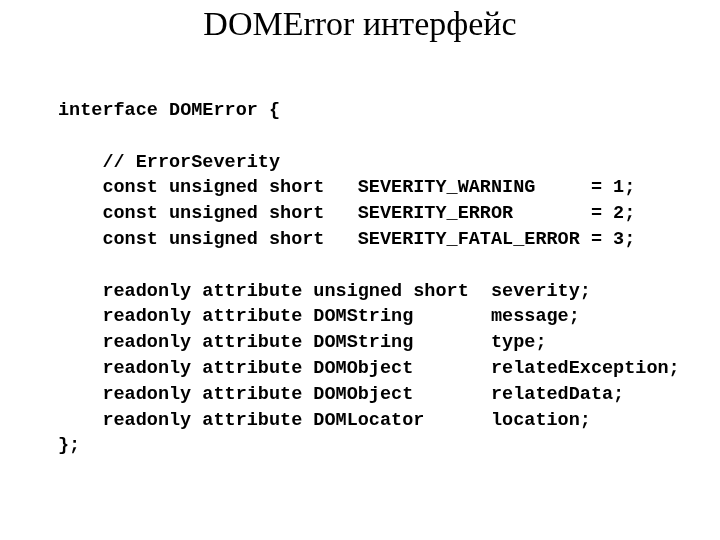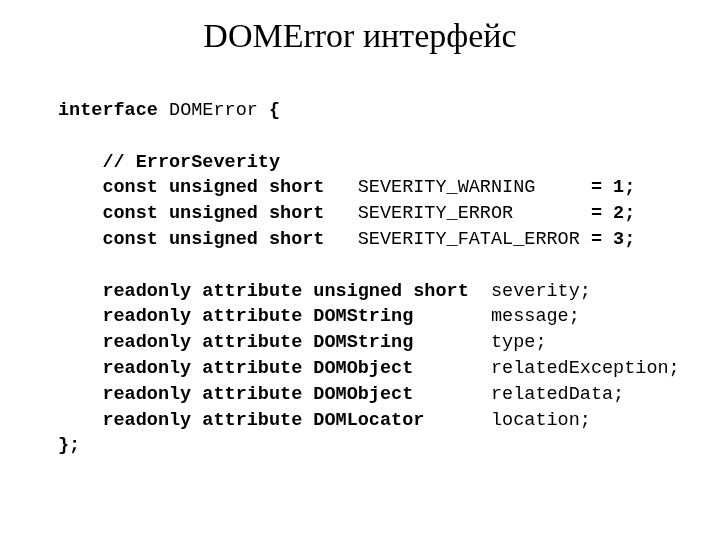--- a/index.html
+++ b/index.html
@@ -10,21 +10,21 @@
   #slide {
     position: relative;
     width: 720px;
     height: 540px;
     background: #ffffff;
     overflow: hidden;
   }
   #slide-title {
     position: absolute;
     left: 0;
-    top: 16px;
+    top: 4px;
     width: 720px;
     text-align: center;
     font-family: "Liberation Serif", "DejaVu Serif", serif;
     font-size: 34px;
     line-height: 40px;
     color: #000000;
     white-space: pre;
   }
   #code-block {
     position: absolute;
@@ -40,21 +40,21 @@
     white-space: pre;
     height: 25.8px;
   }
   .code-line.blank {
     height: 25.8px;
   }
   .kw {
     font-weight: bold;
   }
   .bold {
-    font-weight: normal;
+    font-weight: bold;
   }
 </style>
 </head>
 <body>
 
 <div id="slide">
 
   <div id="slide-title">DOMError интерфейс</div>
 
   <div id="code-block"><div class="code-line"><span class="kw">interface </span><span class="bold">DOMError</span><span class="kw"> {</span></div><div class="code-line blank"><span class="kw"> </span></div><div class="code-line"><span class="kw">    // ErrorSeverity</span></div><div class="code-line"><span class="kw">    const unsigned short   </span><span class="bold">SEVERITY_WARNING</span><span class="kw">     = 1;</span></div><div class="code-line"><span class="kw">    const unsigned short   </span><span class="bold">SEVERITY_ERROR</span><span class="kw">       = 2;</span></div><div class="code-line"><span class="kw">    const unsigned short   </span><span class="bold">SEVERITY_FATAL_ERROR</span><span class="kw"> = 3;</span></div><div class="code-line blank"><span class="kw"> </span></div><div class="code-line"><span class="kw">    readonly attribute unsigned short  </span><span class="bold">severity;</span></div><div class="code-line"><span class="kw">    readonly attribute DOMString       </span><span class="bold">message;</span></div><div class="code-line"><span class="kw">    readonly attribute DOMString       </span><span class="bold">type;</span></div><div class="code-line"><span class="kw">    readonly attribute DOMObject       </span><span class="bold">relatedException;</span></div><div class="code-line"><span class="kw">    readonly attribute DOMObject       </span><span class="bold">relatedData;</span></div><div class="code-line"><span class="kw">    readonly attribute DOMLocator      </span><span class="bold">location;</span></div><div class="code-line"><span class="kw">};</span></div></div>

